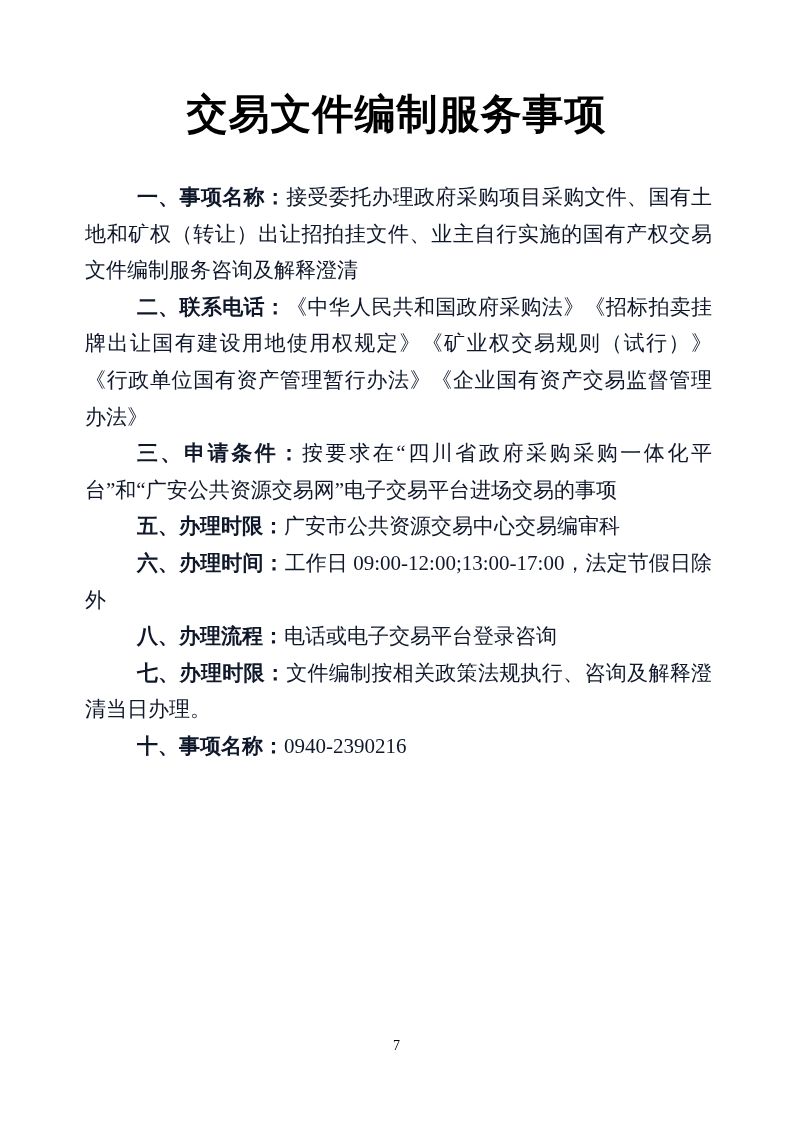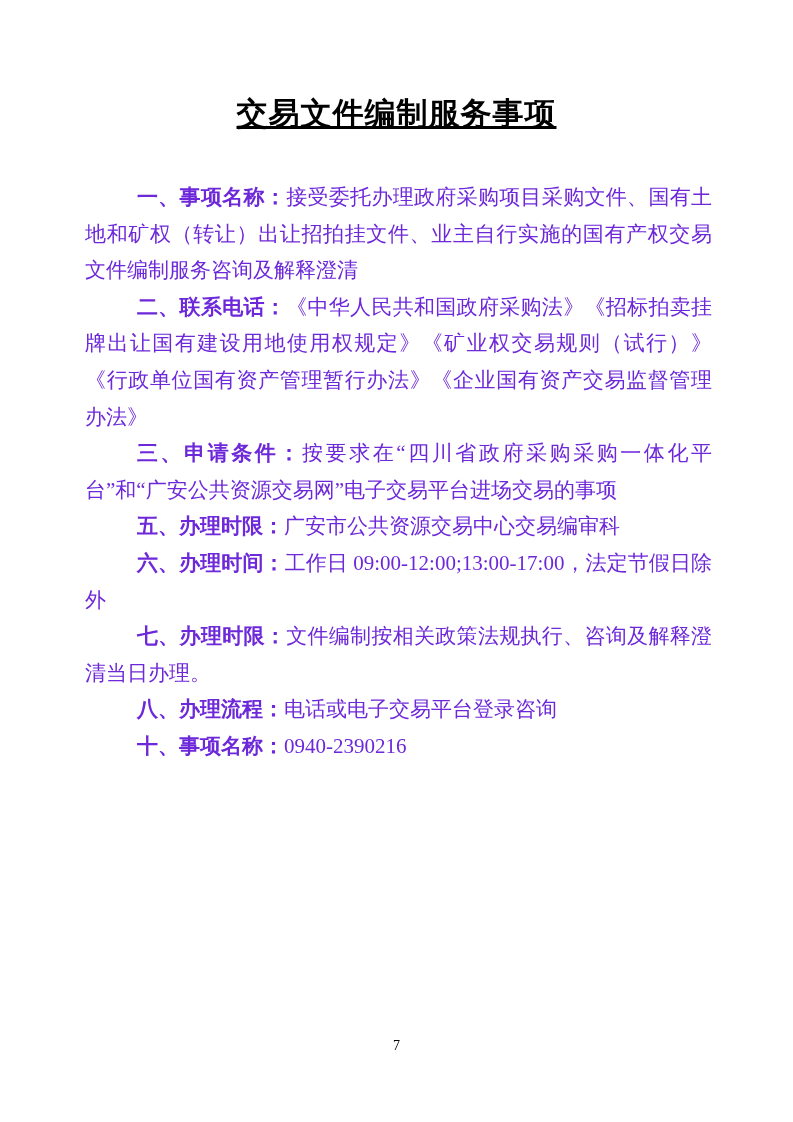--- a/index.html
+++ b/index.html
@@ -15,32 +15,31 @@
     color: #000000;
     overflow: hidden;
     font-family: "Liberation Serif", "DejaVu Serif", serif;
   }
   .doc-title {
     margin: 0;
     padding-top: 95px;
     text-align: center;
     font-family: "Liberation Serif", "DejaVu Serif", serif;
     font-weight: bold;
-    font-size: 31px;
+    font-size: 41px;
     line-height: 38px;
     letter-spacing: 1px;
     color: #000000;
-    text-decoration: underline;
   }
   .content {
     margin: 46px 81px 0 85px;
     font-size: 21px;
     line-height: 36.6px;
     text-align: justify;
-    color: #6d28d9;
+    color: #0f172a;
   }
   .para {
     margin: 0;
     padding: 0;
     text-indent: 52px;
   }
   .item-label {
     font-family: "Liberation Sans", "DejaVu Sans", sans-serif;
     font-weight: bold;
     font-size: 21px;
@@ -73,22 +72,22 @@
   <p class="para"><span class="item-label">二、联系电话：</span><span class="item-text">《中华人民共和国政府采购法》《招标拍卖挂牌出让国有建设用地使用权规定》《矿业权交易规则（试行）》《行政单位国有资产管理暂行办法》《企业国有资产交易监督管理办法》</span></p>
 
   <p class="para"><span class="item-label">三、申请条件：</span><span class="item-text">按要求在“四川省政府采购采购一体化平台”和“广安公共资源交易网”电子交易平台进场交易的事项</span></p>
 
 
   <p class="para"><span class="item-label">五、办理时限：</span><span class="item-text">广安市公共资源交易中心交易编审科</span></p>
 
 
   <p class="para"><span class="item-label">六、办理时间：</span><span class="item-text">工作日 09:00-12:00;13:00-17:00，法定节假日除外</span></p>
 
+  <p class="para"><span class="item-label">八、办理流程：</span><span class="item-text">电话或电子交易平台登录咨询</span></p>
+
   <p class="para"><span class="item-label">七、办理时限：</span><span class="item-text">文件编制按相关政策法规执行、咨询及解释澄清当日办理。</span></p>
-
-  <p class="para"><span class="item-label">八、办理流程：</span><span class="item-text">电话或电子交易平台登录咨询</span></p>
 
 
   <p class="para"><span class="item-label">十、事项名称：</span><span class="item-text">0940-2390216</span></p>
 </div>
 
   <div class="page-number">7</div>
 </div>
 
 </body></html>

